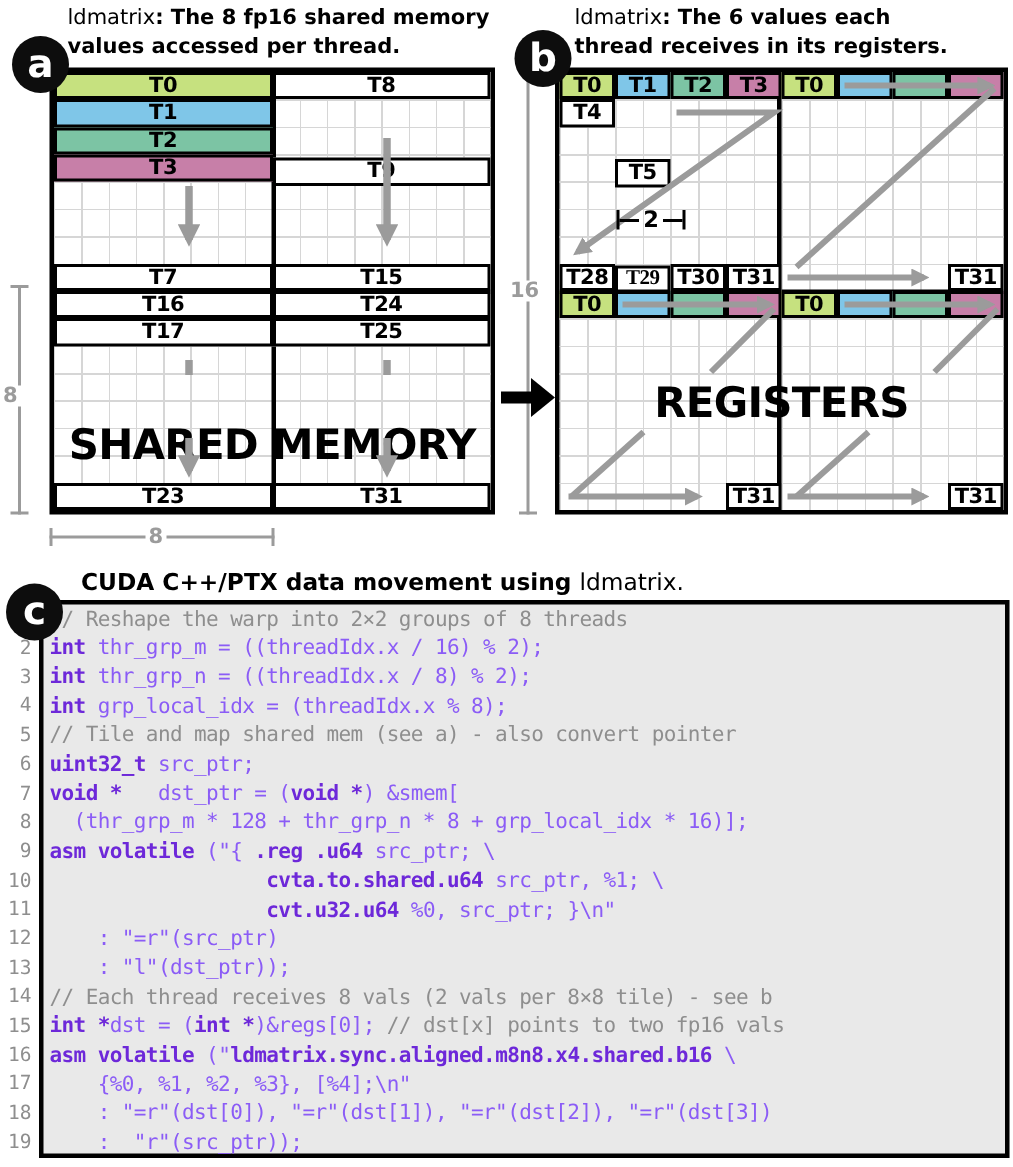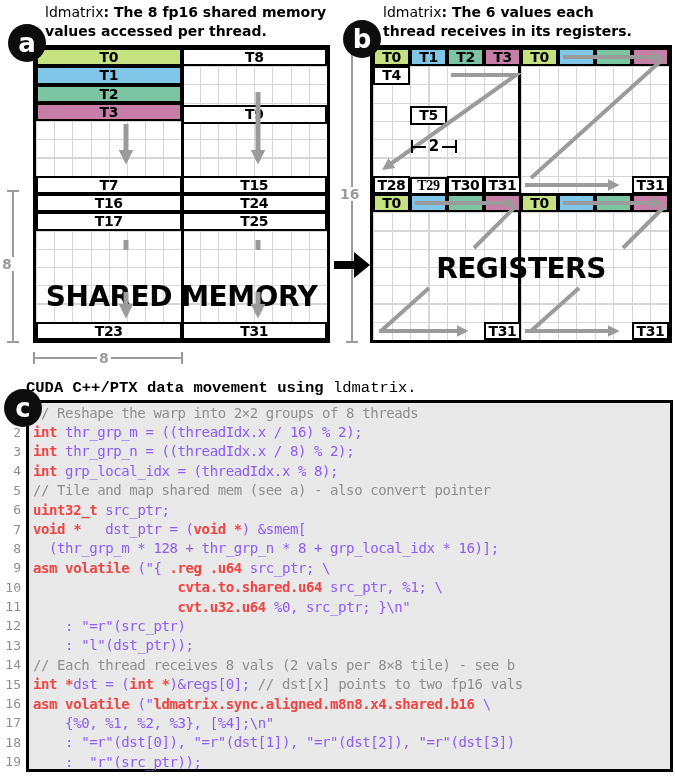--- a/index.html
+++ b/index.html
@@ -42,21 +42,21 @@
   
   .ctitle{position:absolute;font-size:15.5px;font-weight:700;white-space:pre;z-index:5;}
   .ctitle .sfx{font-weight:400;}
   .code-box{position:absolute;left:26px;top:400px;width:647px;height:372px;background:var(--codebg);
             border:3px solid #000;box-sizing:border-box;z-index:1;}
   .code-lines{position:absolute;left:0;top:403px;width:675px;z-index:2;}
   .cl{display:flex;height:19.4px;align-items:center;}
   .ln{width:21px;padding-right:12px;text-align:right;flex:none;color:var(--gray);
       font-family:"DejaVu Sans Mono","Liberation Mono",monospace;font-size:13px;}
   .ct{font-family:"DejaVu Sans Mono","Liberation Mono",monospace;font-size:14px;white-space:pre;letter-spacing:-0.4px;}
-  .s-p{color:#8b5cf6;} .s-b{color:#ef4444;font-weight:700;} .s-c{color:var(--gray);}
+  .s-p{color:#8b5cf6;} .s-b{color:#6d28d9;font-weight:700;} .s-c{color:var(--gray);}
 </style>
 </head>
 <body>
 
 <div class="badge" style="left:8px;top:24px;">a</div>
 <div class="ptitle" style="left:45px;top:3px;"><span class="pfx">ldmatrix</span><span>: The 8 fp16 shared memory
 values accessed per thread.</span></div>
 
 <div class="badge" style="left:343px;top:20px;">b</div>
 <div class="ptitle" style="left:383px;top:3px;"><span class="pfx">ldmatrix</span><span>: The 6 values each
@@ -173,21 +173,21 @@
       <line x1="6" y1="283" x2="92" y2="283" marker-end="url(#ag)"></line>
       <line x1="190" y1="155" x2="287" y2="155" marker-end="url(#ag)"></line>
       <line x1="158" y1="283" x2="206" y2="240"></line>
       <line x1="250" y1="200" x2="292" y2="158"></line>
       <line x1="152" y1="283" x2="243" y2="283" marker-end="url(#ag)"></line>
     </g>
   </svg>
 </div>
 
 <div class="badge" style="left:4px;top:389px;">c</div>
-<div class="ctitle" style="left:26px;top:379px;font-family:Liberation Mono, monospace;"><span>CUDA C++/PTX data movement using </span><span class="sfx">ldmatrix.</span></div>
+<div class="ctitle" style="left:54px;top:379px;"><span>CUDA C++/PTX data movement using </span><span class="sfx">ldmatrix.</span></div>
 
 <div class="code-box"></div>
 <div class="code-lines" id="code-lines">
     <div class="cl">
       <span class="ln">1</span>
       <span class="ct"><span class="s-c">// Reshape the warp into 2×2 groups of 8 threads</span></span>
     </div>
     <div class="cl">
       <span class="ln">2</span>
       <span class="ct"><span class="s-b">int</span><span class="s-p"> thr_grp_m = ((threadIdx.x / 16) % 2);</span></span>

